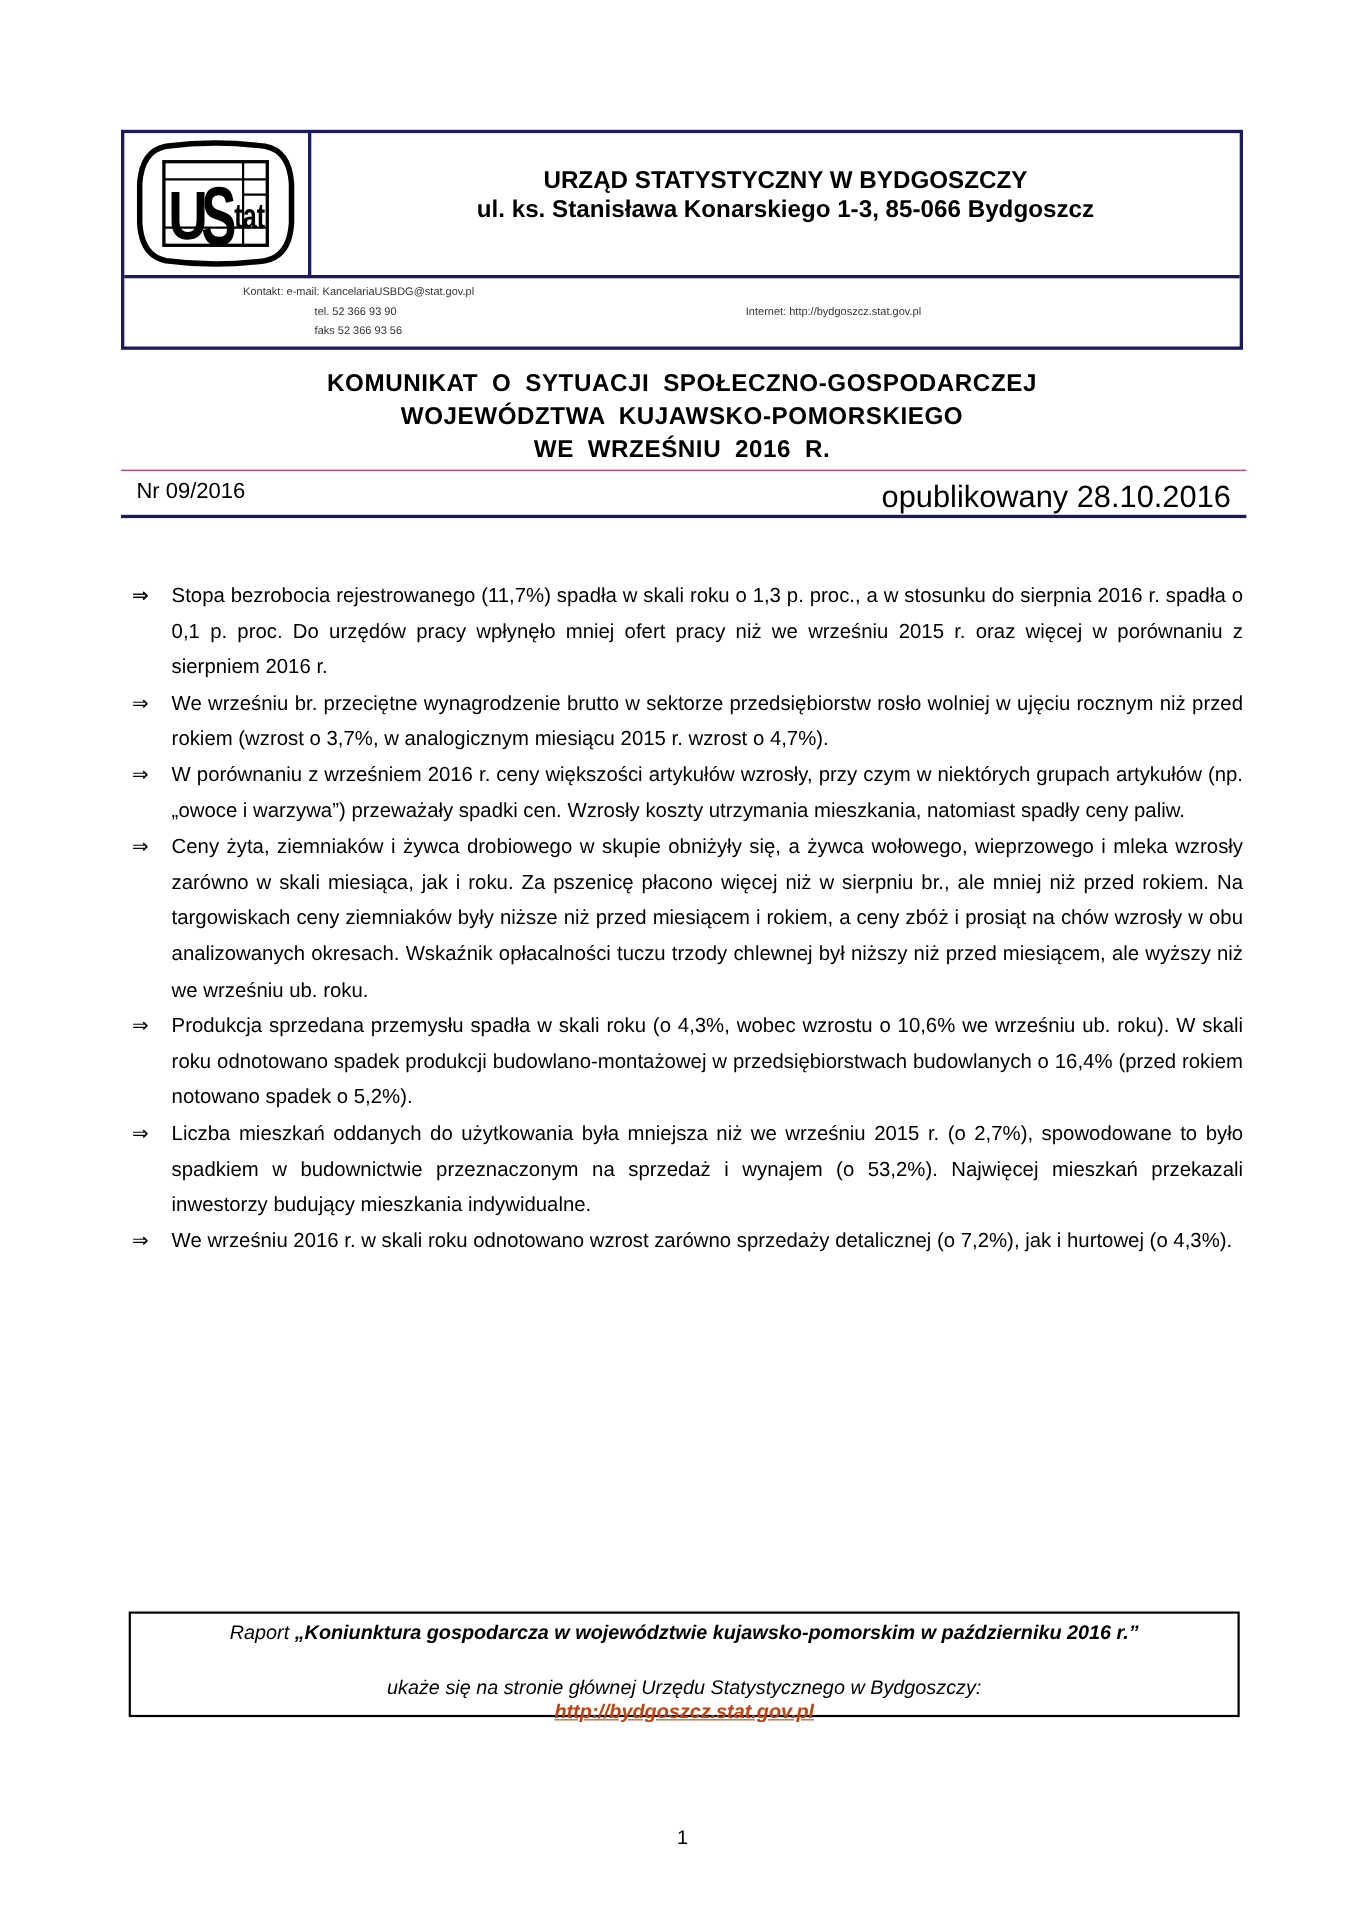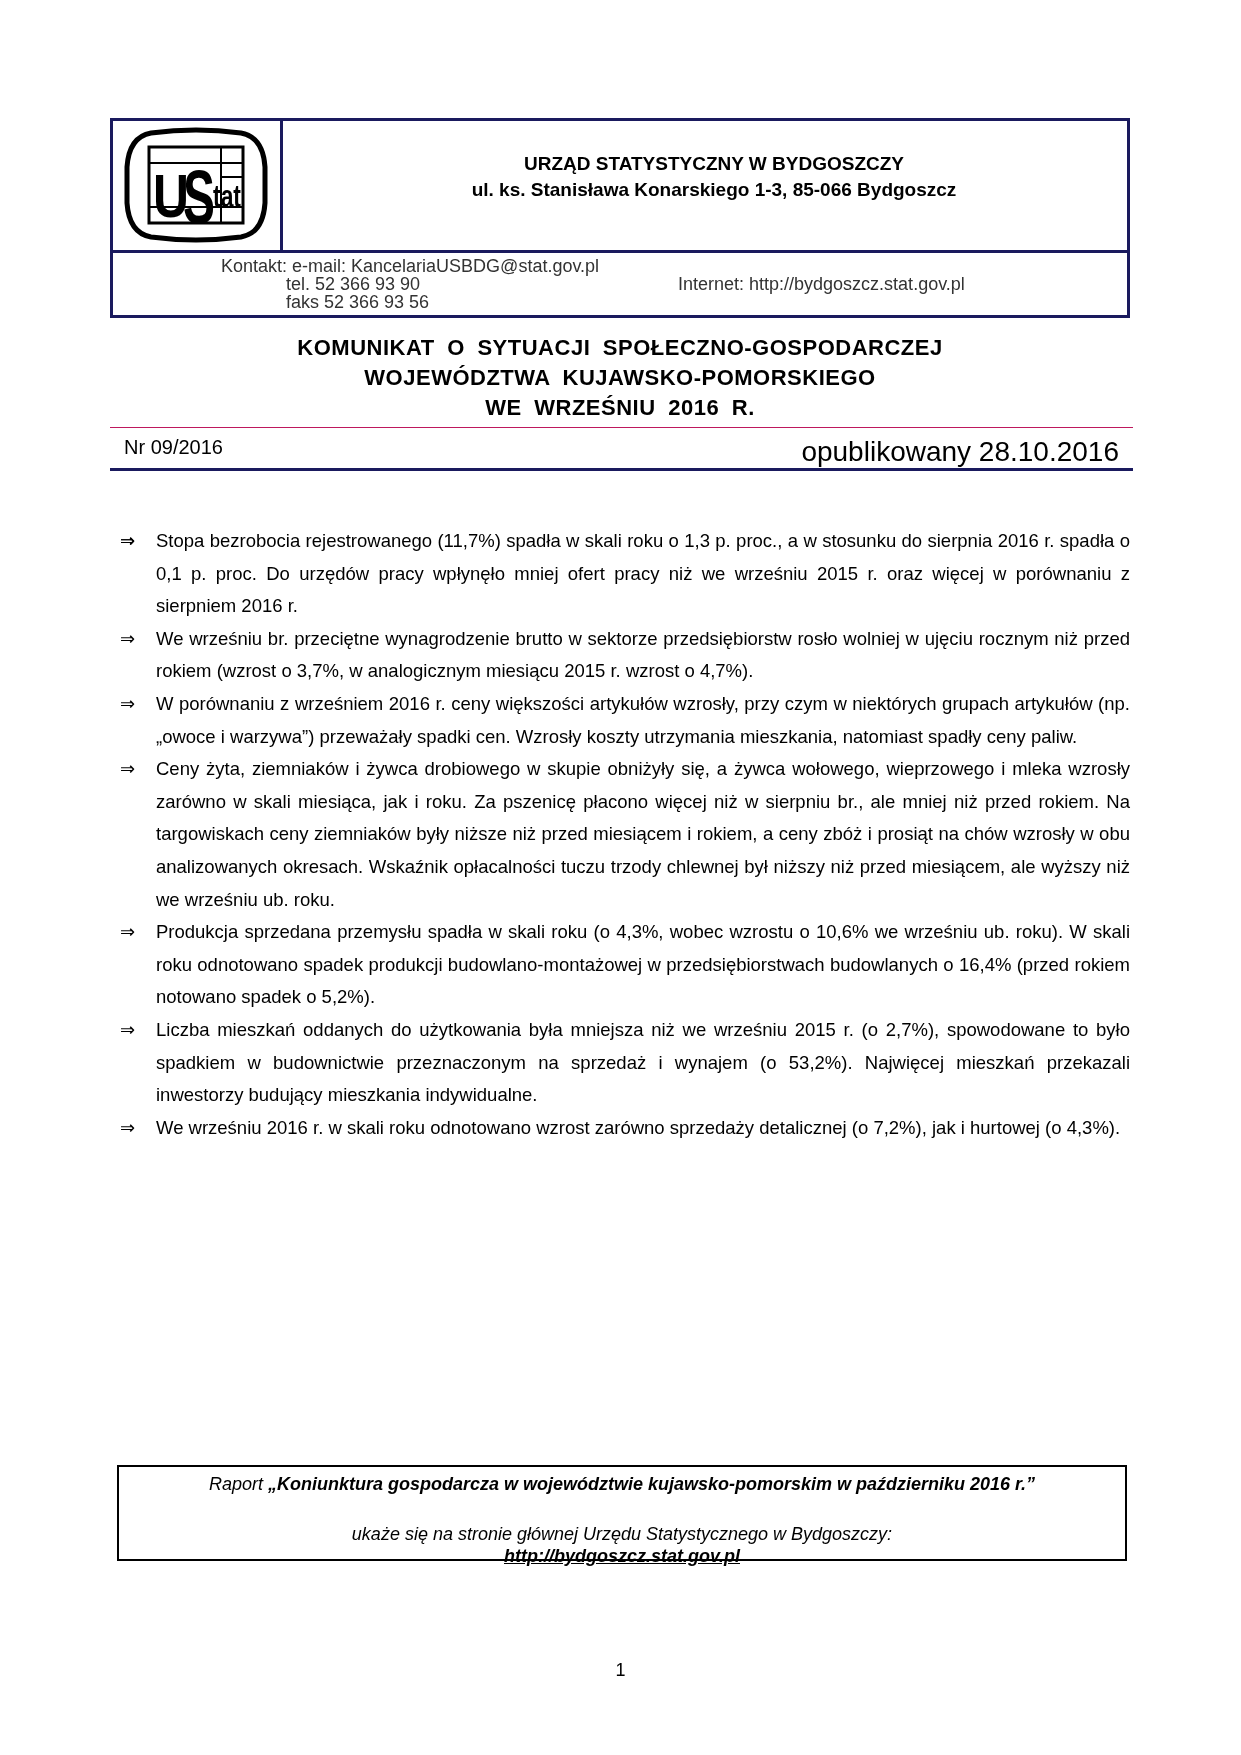--- a/index.html
+++ b/index.html
@@ -8,23 +8,23 @@
 
   
   .hdr { position: absolute; left: 110px; top: 118px; width: 1020px; height: 200px;
          border: 3px solid #1a1a5e; box-sizing: border-box; }
   .hdr-top { position: absolute; left: 0; top: 0; right: 0; height: 129px;
              border-bottom: 3px solid #1a1a5e; }
   .logo-cell { position: absolute; left: 0; top: 0; width: 170px; height: 129px;
                border-right: 3px solid #1a1a5e; box-sizing: border-box; }
   .logo-cell svg { position: absolute; left: 8px; top: 6px; }
   .org { position: absolute; left: 170px; right: 0; top: 30px; text-align: center;
-         font-weight: bold; font-size: 19px; line-height: 26px; padding-left: 18px; }
+         font-weight: bold; font-size: 22px; line-height: 26px; padding-left: 18px; }
   .contact { position: absolute; left: 0; right: 0; top: 132px; height: 62px;
-             font-size: 18px; color: #333; line-height: 18px; }
+             font-size: 10px; color: #333; line-height: 18px; }
   .contact .c1 { position: absolute; left: 108px; top: 4px; }
   .contact .c2 { position: absolute; left: 173px; top: 22px; }
   .contact .c3 { position: absolute; left: 173px; top: 40px; }
   .contact .c4 { position: absolute; left: 565px; top: 22px; }
 
   
   .title { position: absolute; left: 110px; width: 1020px; top: 333px; text-align: center;
            font-weight: bold; font-size: 22px; line-height: 30px; letter-spacing: 0.5px; word-spacing: 6px; }
 
   
@@ -39,21 +39,21 @@
                 text-align: justify; }
   .bullets li .arrow { position: absolute; left: 0; top: 0; font-size: 18px; }
 
   
   .report { position: absolute; left: 117px; width: 1010px; top: 1465px; height: 96px;
             border: 2px solid #000; box-sizing: border-box; text-align: center; font-style: italic;
             font-size: 18px; line-height: 24px; }
   .report .r1 { position: absolute; left: 0; right: 0; top: 5px; }
   .report .r1 b { font-weight: bold; }
   .report .r2 { position: absolute; left: 0; right: 0; top: 55px; }
-  .report .r3 { position: absolute; left: 0; right: 0; top: 77px; font-weight: bold; text-decoration: underline; color: #000000; }
+  .report .r3 { position: absolute; left: 0; right: 0; top: 77px; font-weight: bold; text-decoration: underline; color: #c2410c; }
   .report .r4 { position: absolute; left: 0; right: 0; top: 98px; }
 
   .pageno { position: absolute; left: 0; right: 0; top: 1660px; text-align: center; font-size: 18px; }
 </style>
 </head>
 <body>
 
 <div class="hdr">
   <div class="hdr-top">
     <div class="logo-cell">

